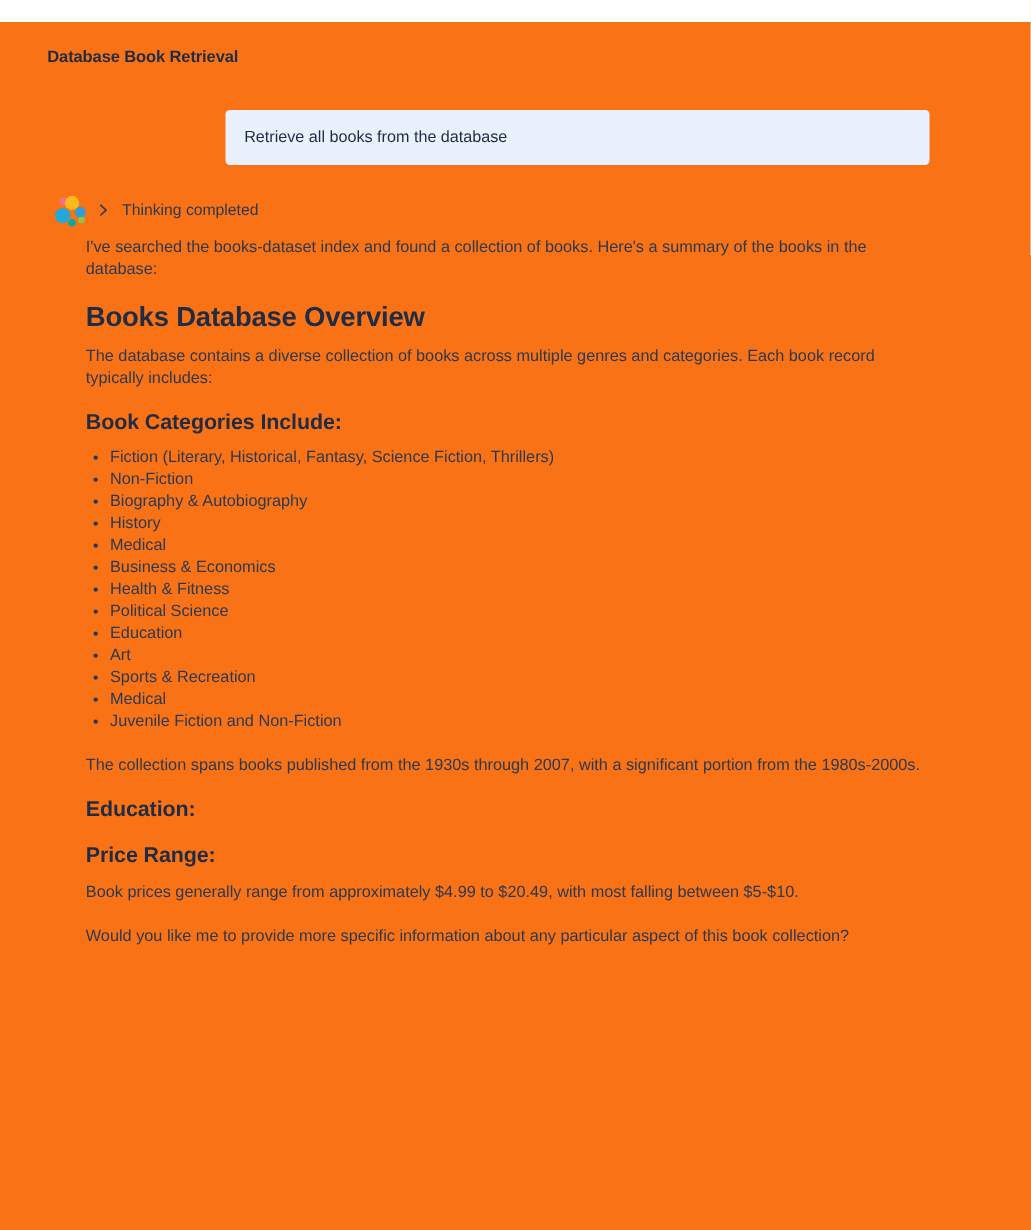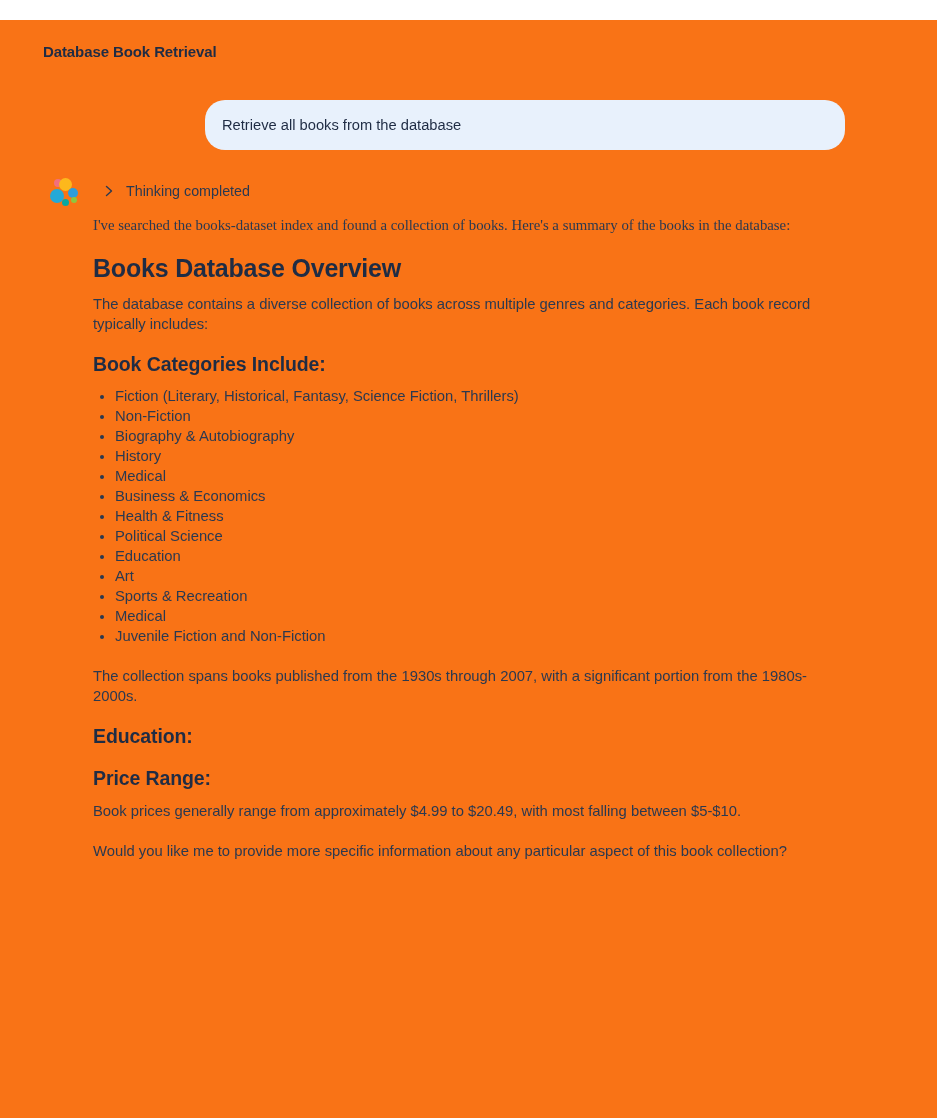--- a/index.html
+++ b/index.html
@@ -16,30 +16,30 @@
   .chat-title {
     position:absolute; left:43px; top:24px;
     font-size:15px; line-height:15px; font-weight:700;
     color:var(--heading, #1f2c44);
     letter-spacing:-0.1px;
   }
   .user-bubble {
     position:absolute; left:205px; top:80px;
     width:640px; height:50px;
     background:var(--user_bubble_bg, #e8f1fc);
-    border-radius:20px;
+    border-radius:4px;
     display:flex; align-items:center;
     padding:0 17px;
     font-size:14.7px;
     color:var(--heading, #1f2c44);
   }
   .assistant {
     position:absolute; left:50px; top:157px;
     width:795px;
-    display:flex; gap:15px;
+    display:flex; 
   }
   .avatar {
     flex:0 0 28px; width:28px; height:28px;
     position:relative; margin-top:1px;
   }
   .avatar i { position:absolute; border-radius:50%; }
   .dot-pink   { width:8px;  height:8px;  left:4px;  top:1px;  background:var(--logo-pink,  #f2707d); }
   .dot-yellow { width:13px; height:13px; left:9px;  top:0;    background:var(--logo-yellow,#fdb81c); }
   .dot-cyan   { width:14px; height:14px; left:0;    top:11px; background:var(--logo-cyan,  #24a9d7); }
   .dot-blue   { width:10px; height:10px; left:18px; top:10px; background:var(--logo-blue,  #2f9ddb); }
@@ -48,21 +48,21 @@
   .assistant-body { flex:1; min-width:0; }
   .thinking-row {
     display:flex; align-items:center; gap:9px;
     height:28px; padding-left:8px;
     cursor:pointer; user-select:none;
   }
   .chevron { width:16px; height:16px; display:block; color:var(--text, #2b3950); }
   .thinking-label { font-size:14.3px; color:var(--text, #2b3950); }
   .md { font-size:14.8px; line-height:20px; color:var(--text, #2b3950); }
   .md > * { margin:0; }
-  .md > :first-child { margin-top:10px;font-family:Liberation Serif, serif; }
+  .md > :first-child { margin-top:10px; }
   .md p  { margin-top:20px; }
   .md ul { margin-top:20px; padding-left:22px; }
   .md h1 {
     margin-top:18px; font-size:25px; line-height:30px; font-weight:700;
     color:var(--heading, #1f2c44); letter-spacing:-0.2px;
   }
   .md h2 {
     margin-top:18px; font-size:19.5px; line-height:24px; font-weight:700;
     color:var(--heading, #1f2c44); letter-spacing:-0.1px;
   }

